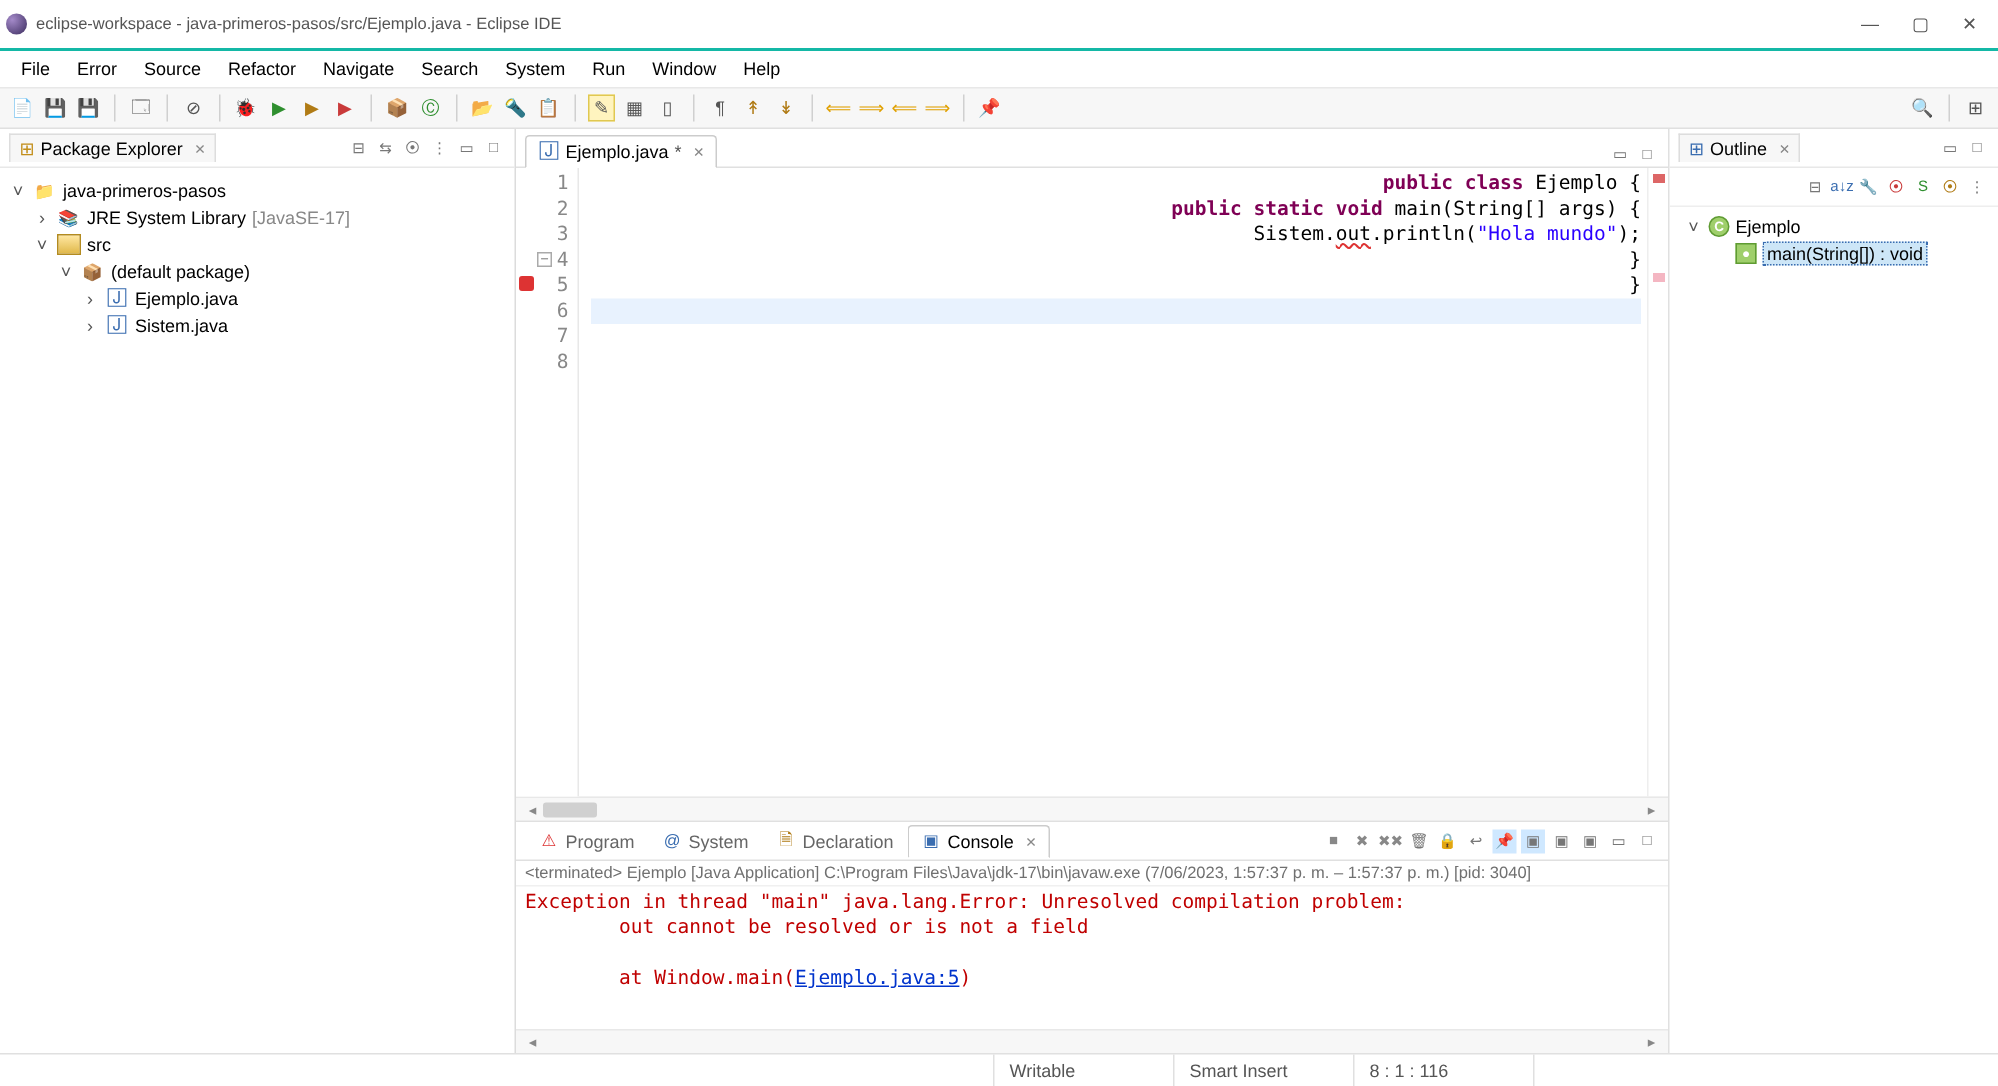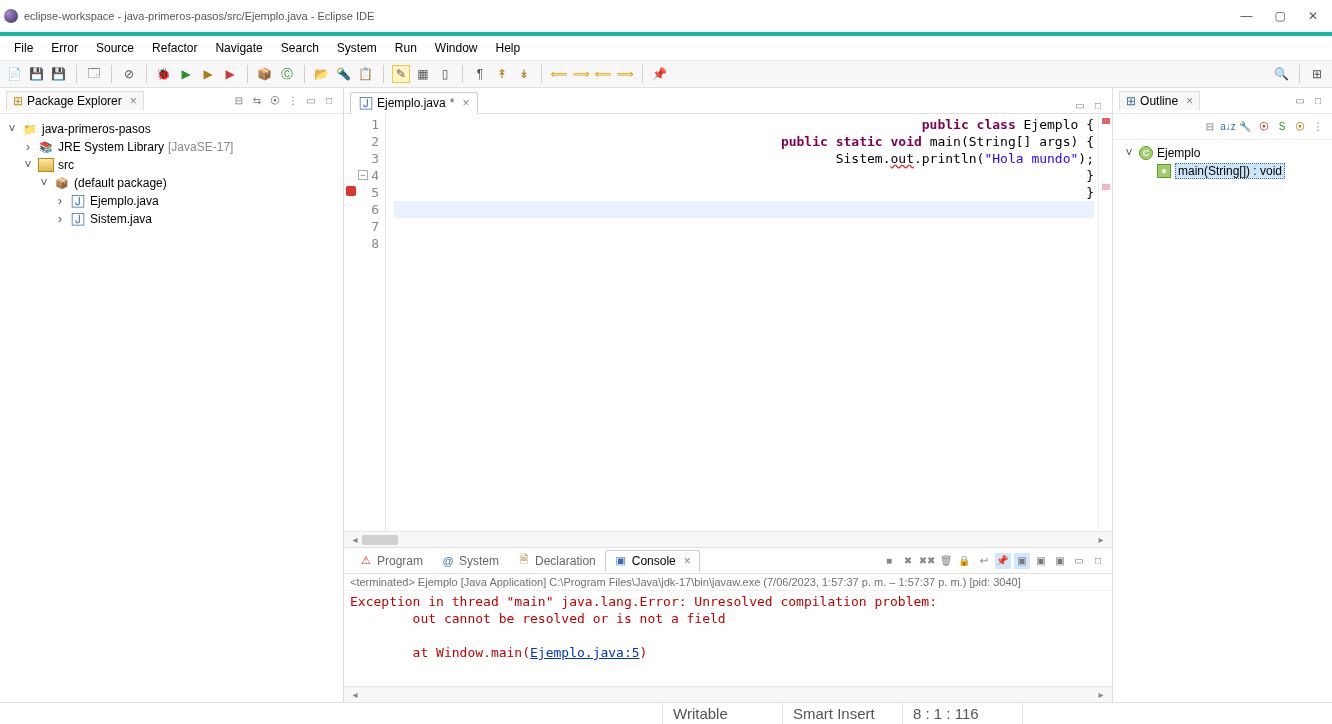--- a/index.html
+++ b/index.html
@@ -1,17 +1,17 @@
 <!DOCTYPE html>
 <html><head>
 <meta charset="utf-8">
 <style>
 * { box-sizing: border-box; margin: 0; padding: 0; }
 body { font-family: "Segoe UI", Arial, sans-serif; font-size: 12px; background: #ffffff; width: 1332px; height: 724px; display: flex; flex-direction: column; overflow: hidden; color: #000; }
-.titlebar { height: 20px; background: #fff; display: flex; align-items: center; padding: 16px 4px; border-bottom: 4px solid #14b8a6; }
+.titlebar { height: 20px; background: #fff; display: flex; align-items: center; padding: 16px 4px; border-bottom: 2px solid #14b8a6; }
 .titlebar .tb-icon { width: 14px; height: 14px; border-radius: 50%; background: radial-gradient(circle at 30% 30%, #a48ac9, #3b2c5e); margin-right: 6px; }
 .titlebar .tb-title { color: #555; font-size: 11px; }
 .titlebar .tb-controls { margin-left: auto; display: flex; gap: 22px; align-items: center; padding-right: 10px; color: #555; }
 .menubar { height: 24px; display: flex; align-items: center; padding: 0 6px; gap: 2px; background: #fff; }
 .menubar span { padding: 2px 8px; cursor: default; }
 .toolbar { height: 28px; background: #f7f7f7; border-top: 1px solid #e8e8e8; border-bottom: 1px solid #e0e0e0; display: flex; align-items: center; padding: 0 6px; gap: 4px; }
 .tb-btn { width: 18px; height: 18px; display: flex; align-items: center; justify-content: center; font-size: 12px; color: #555; cursor: default; }
 .tb-sep { width: 1px; height: 18px; background: #d0d0d0; margin: 0 4px; }
 .tb-spacer { flex: 1; }
 .main { flex: 1; display: flex; min-height: 0; }
@@ -71,21 +71,21 @@
 .console-body .link { color:#0033cc; text-decoration:underline; }
 .rightpanel { width: 220px; border-left:1px solid #e0e0e0; display:flex; flex-direction:column;}
 .outline-body { flex:1; padding:4px 0 0 0; font-size:12px;}
 .outline-row { display:flex; align-items:center; height:18px; gap:4px; }
 .outline-row.lvl1 { padding-left:10px; }
 .outline-row.lvl2 { padding-left:28px; }
 .outline-row .tw { width:12px; text-align:center; color:#555;}
 .outline-row .ic-class { width:14px; height:14px; background:#9fcf6b; border-radius:50%; border:1px solid #5f9b33; display:flex; align-items:center; justify-content:center; font-size:9px; color:#fff; font-weight:bold;}
 .outline-row .ic-meth { width:14px; height:14px; background:#9fcf6b; border:1px solid #5f9b33; display:flex; align-items:center; justify-content:center; font-size:9px; color:#fff; font-weight:bold;}
 .outline-row.sel span.lbl { background:#cde6f7; border:1px dotted #3a6db0; padding:0 2px;}
-.statusbar { height: 22px; border-top:1px solid #e0e0e0; display:flex; align-items:center; font-size:15px; color:#555;}
+.statusbar { height: 22px; border-top:1px solid #e0e0e0; display:flex; align-items:center; font-size:12px; color:#555;}
 .statusbar .cell { border-left:1px solid #e0e0e0; padding: 0 10px; height:100%; display:flex; align-items:center; min-width:120px;}
 .statusbar .cell.first { border-left:none; flex:0 0 662px;}
 .outline-toolbar-row { height:26px; display:flex; align-items:center; padding:0 6px; gap:2px; border-bottom:1px solid #eee;}
 .outline-toolbar-row .spacer { flex:1; }
 .h-scroll .arrow { width:14px; text-align:center; }
 .toolbar .accent { color:#0078d7; }
 </style>
 </head>
 <body>
 

